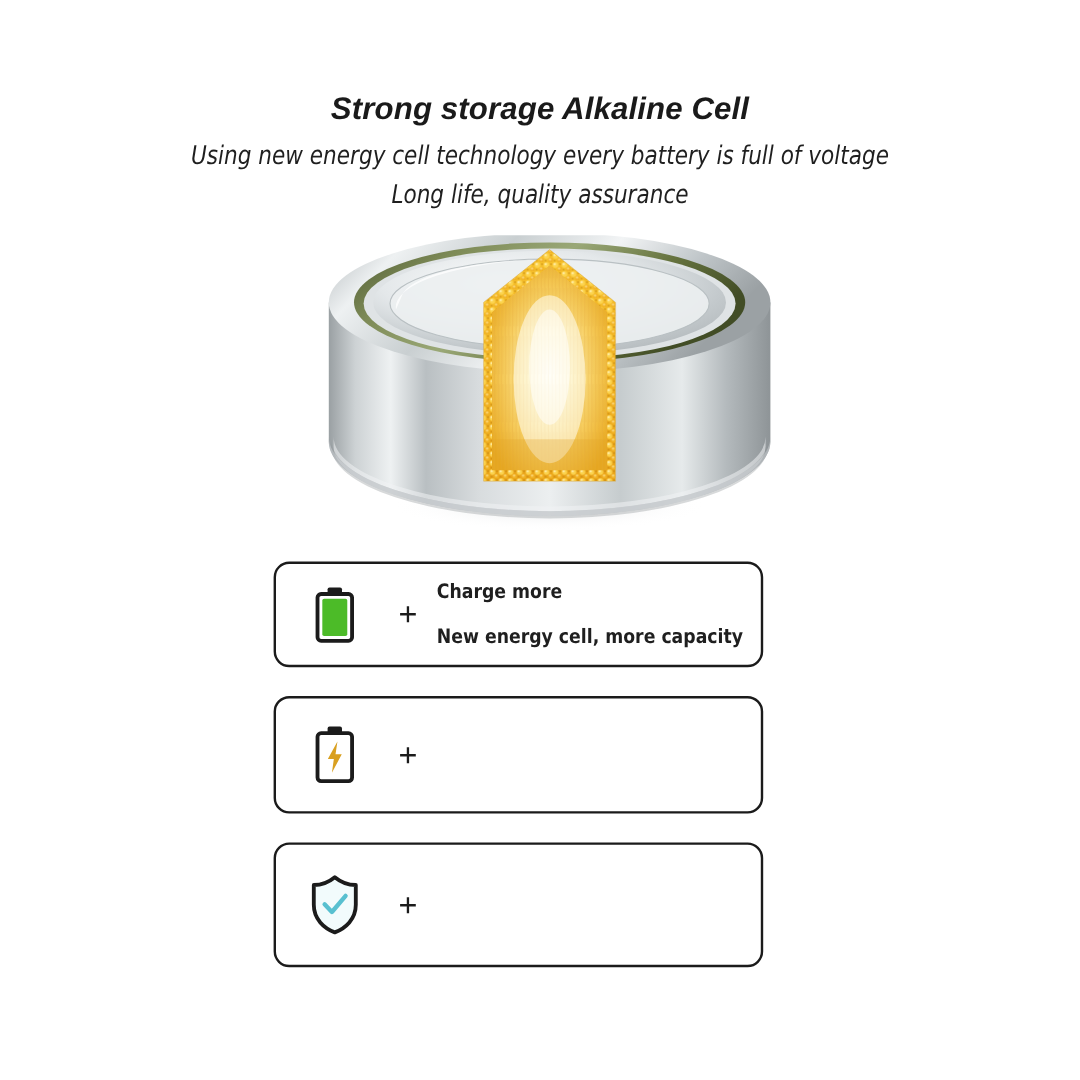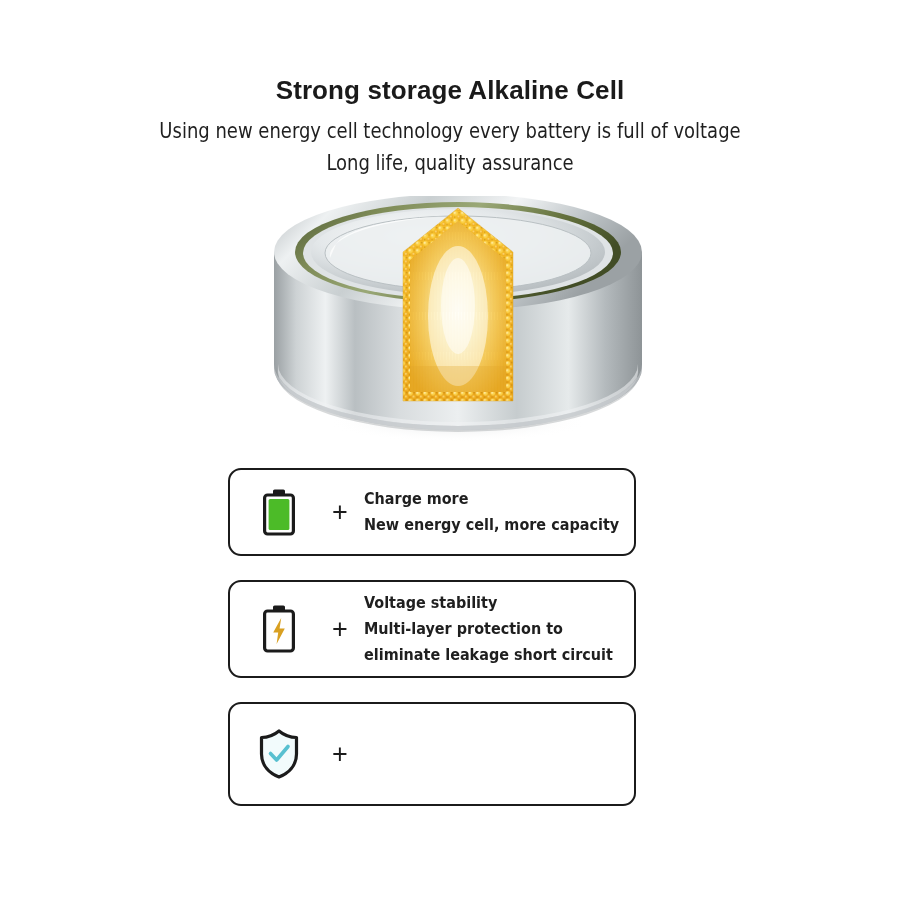--- a/index.html
+++ b/index.html
@@ -19,20 +19,21 @@
     background: #ffffff;
   }
 
   
   .header {
     position: absolute;
     top: 74px;
     left: 0;
     width: 900px;
     text-align: center;
+    font-style: italic;
   }
 
   .title {
     font-family: "Liberation Sans", sans-serif;
     font-weight: bold;
     font-size: 26px;
     letter-spacing: 0.1px;
     color: #1a1a1a;
     line-height: 32px;
   }
@@ -97,21 +98,21 @@
     font-weight: 400;
     color: #1b1b1b;
     line-height: 1;
   }
 
   .card-text {
     flex: 1 1 auto;
     display: flex;
     flex-direction: column;
     justify-content: center;
-    gap: 6px;
+    gap: 18px;
   }
 
   .card-line {
     font-family: "DejaVu Sans Condensed", "Liberation Sans Narrow", "Liberation Sans", sans-serif;
     font-size: 16.5px;
     font-weight: 600;
     color: #1f1f1f;
     line-height: 20px;
     white-space: nowrap;
     transform: scaleX(0.97);
@@ -275,25 +276,20 @@
 
     <div class="card card-2">
       <div class="card-icon">
         <svg width="34" height="50" viewBox="0 0 34 50">
           <rect x="11" y="1.5" width="12" height="6" rx="1.6" fill="#1b1b1b"></rect>
           <rect x="2.6" y="7" width="28.8" height="40" rx="3" fill="#ffffff" stroke="#1b1b1b" stroke-width="3.2"></rect>
           <path d="M19.2 14 L11.2 28.4 L16.2 28.4 L14.6 40 L22.8 24.6 L17.6 24.6 Z" fill="#d9a021"></path>
         </svg>
       </div>
       <div class="card-plus">+</div>
-      <div class="card-text">
-        <div class="card-line">Voltage stability</div>
-        <div class="card-line">Multi-layer protection to</div>
-        <div class="card-line">eliminate leakage short circuit</div>
-      </div>
     </div>
 
     <div class="card card-3">
       <div class="card-icon">
         <svg width="46" height="52" viewBox="0 0 46 52">
           <path d="M23 3 C17 8, 10 9.5, 5.5 9.5 L5.5 26 C5.5 38, 14 45.5, 23 49 C32 45.5, 40.5 38, 40.5 26 L40.5 9.5 C36 9.5, 29 8, 23 3 Z" fill="#f2fbfc" stroke="#1b1b1b" stroke-width="3.2" stroke-linejoin="round"></path>
           <path d="M14.5 25.5 L20.6 32 L32 18.5" fill="none" stroke="#58c0d0" stroke-width="3.6" stroke-linecap="round" stroke-linejoin="round"></path>
         </svg>
       </div>
       <div class="card-plus">+</div>

